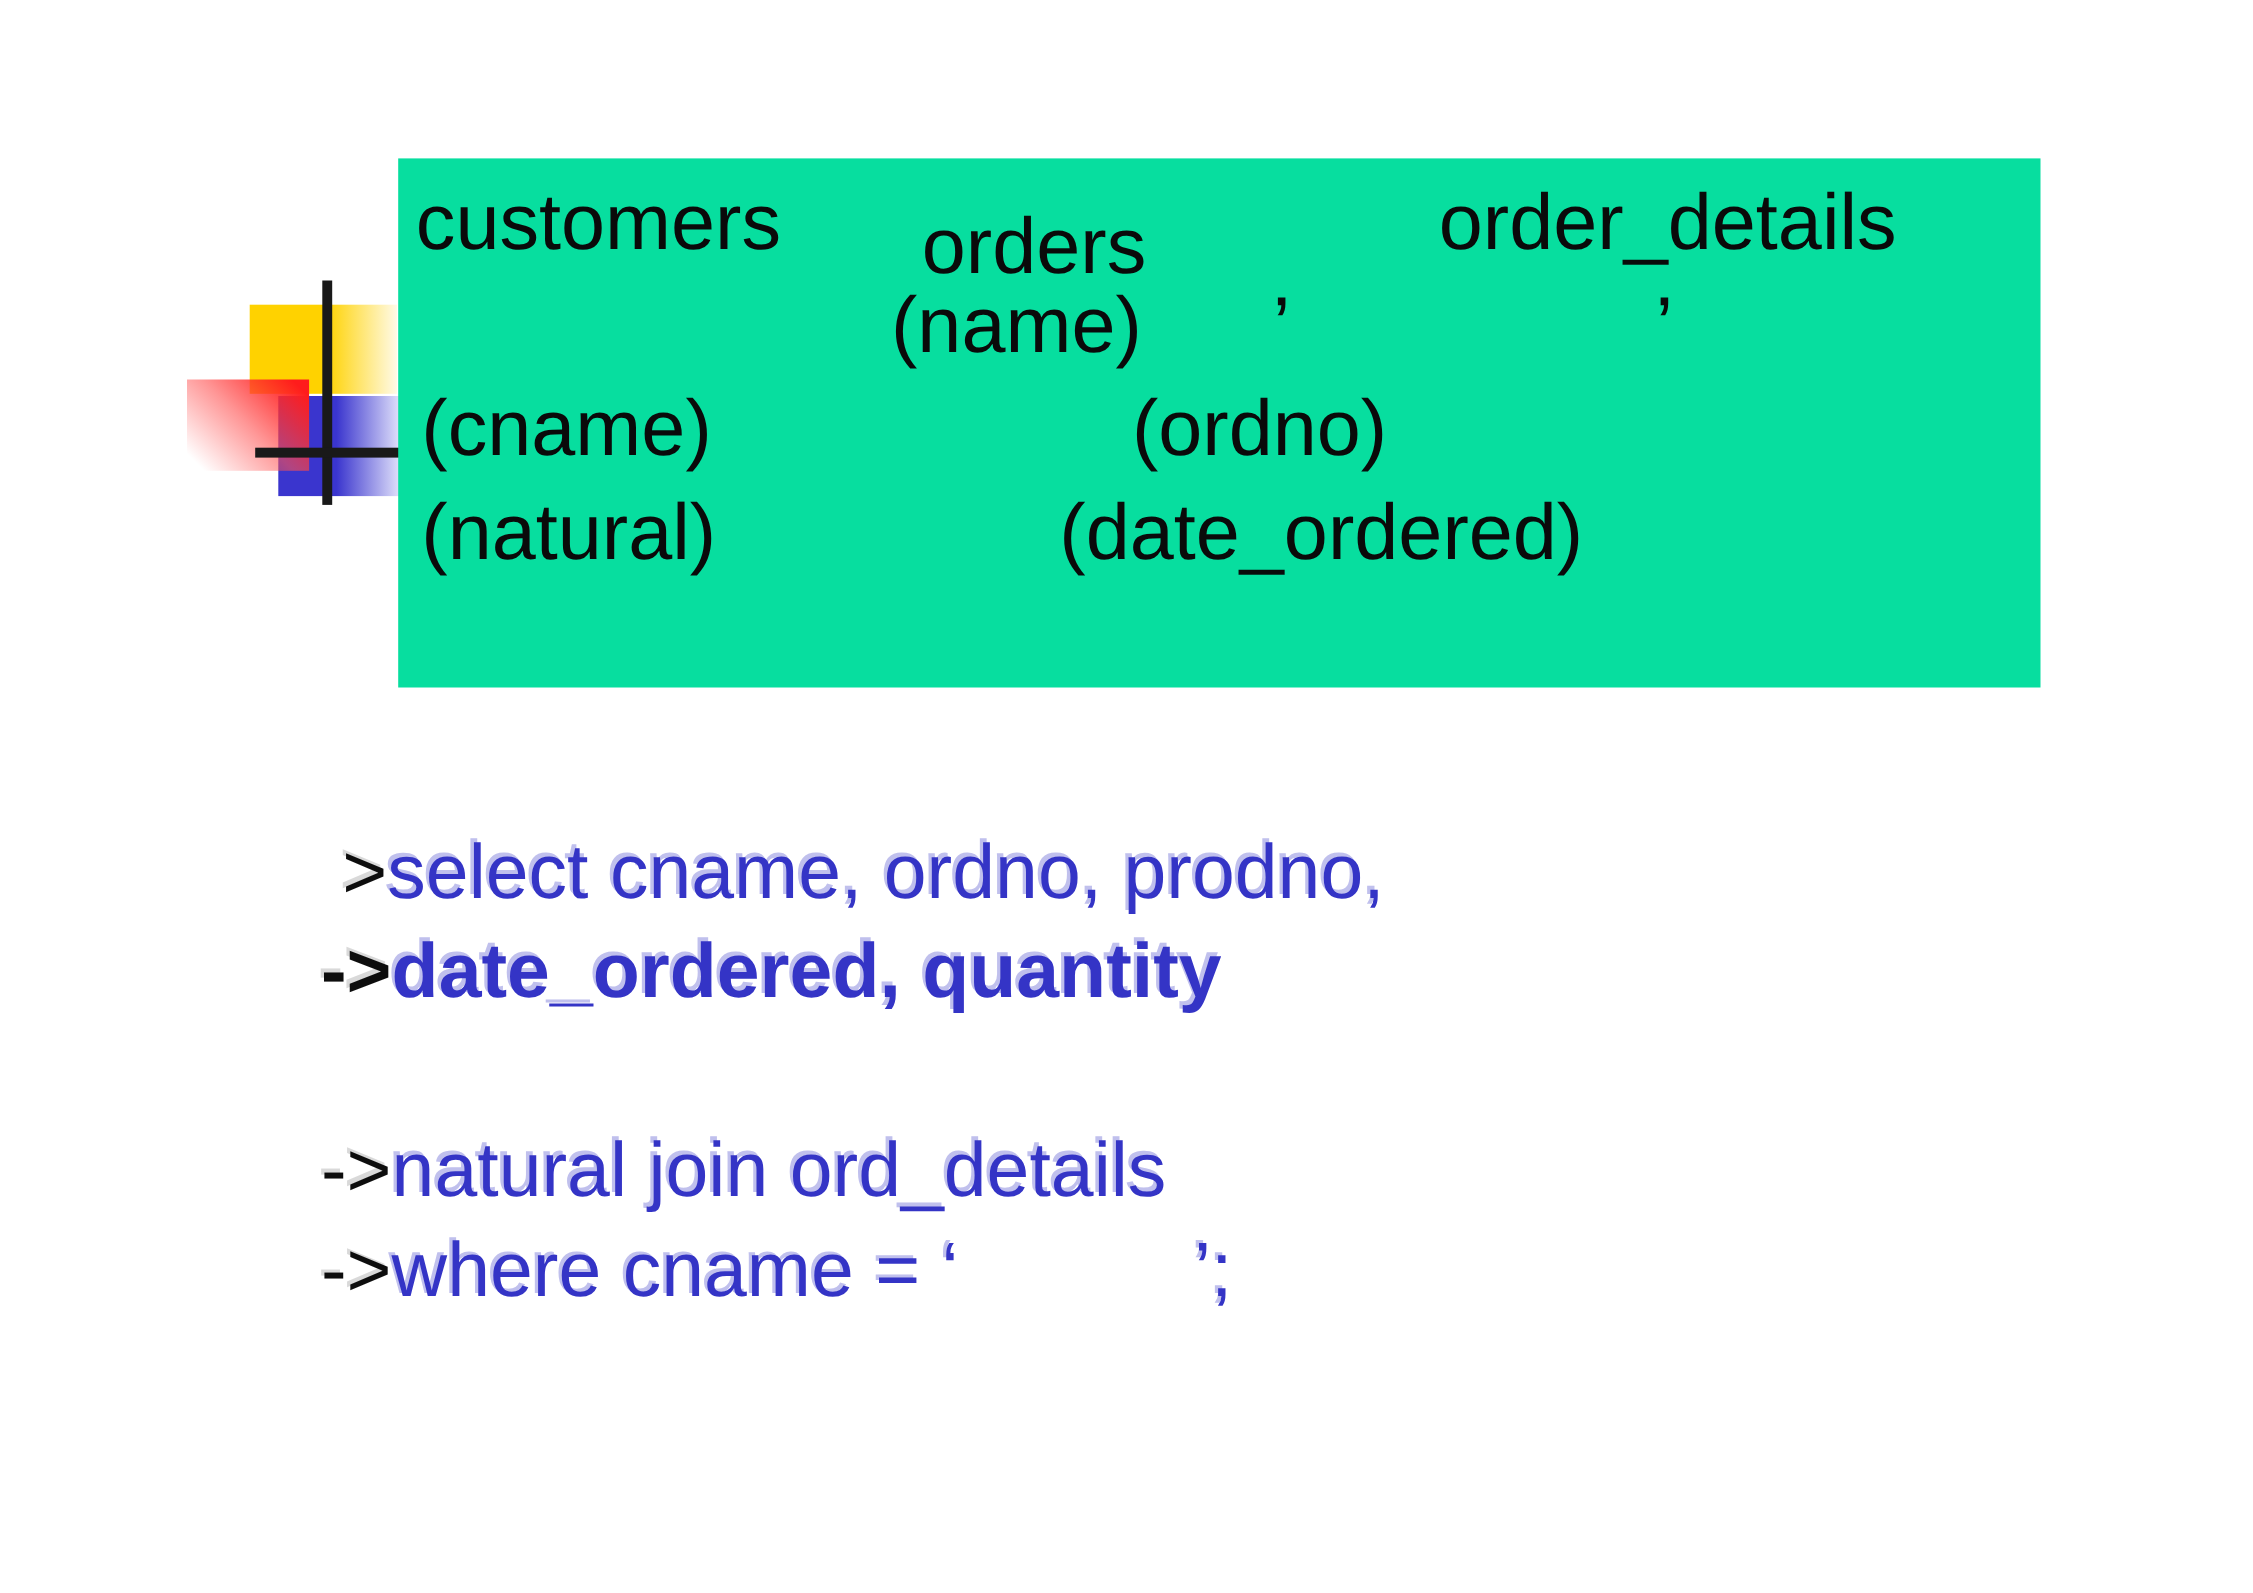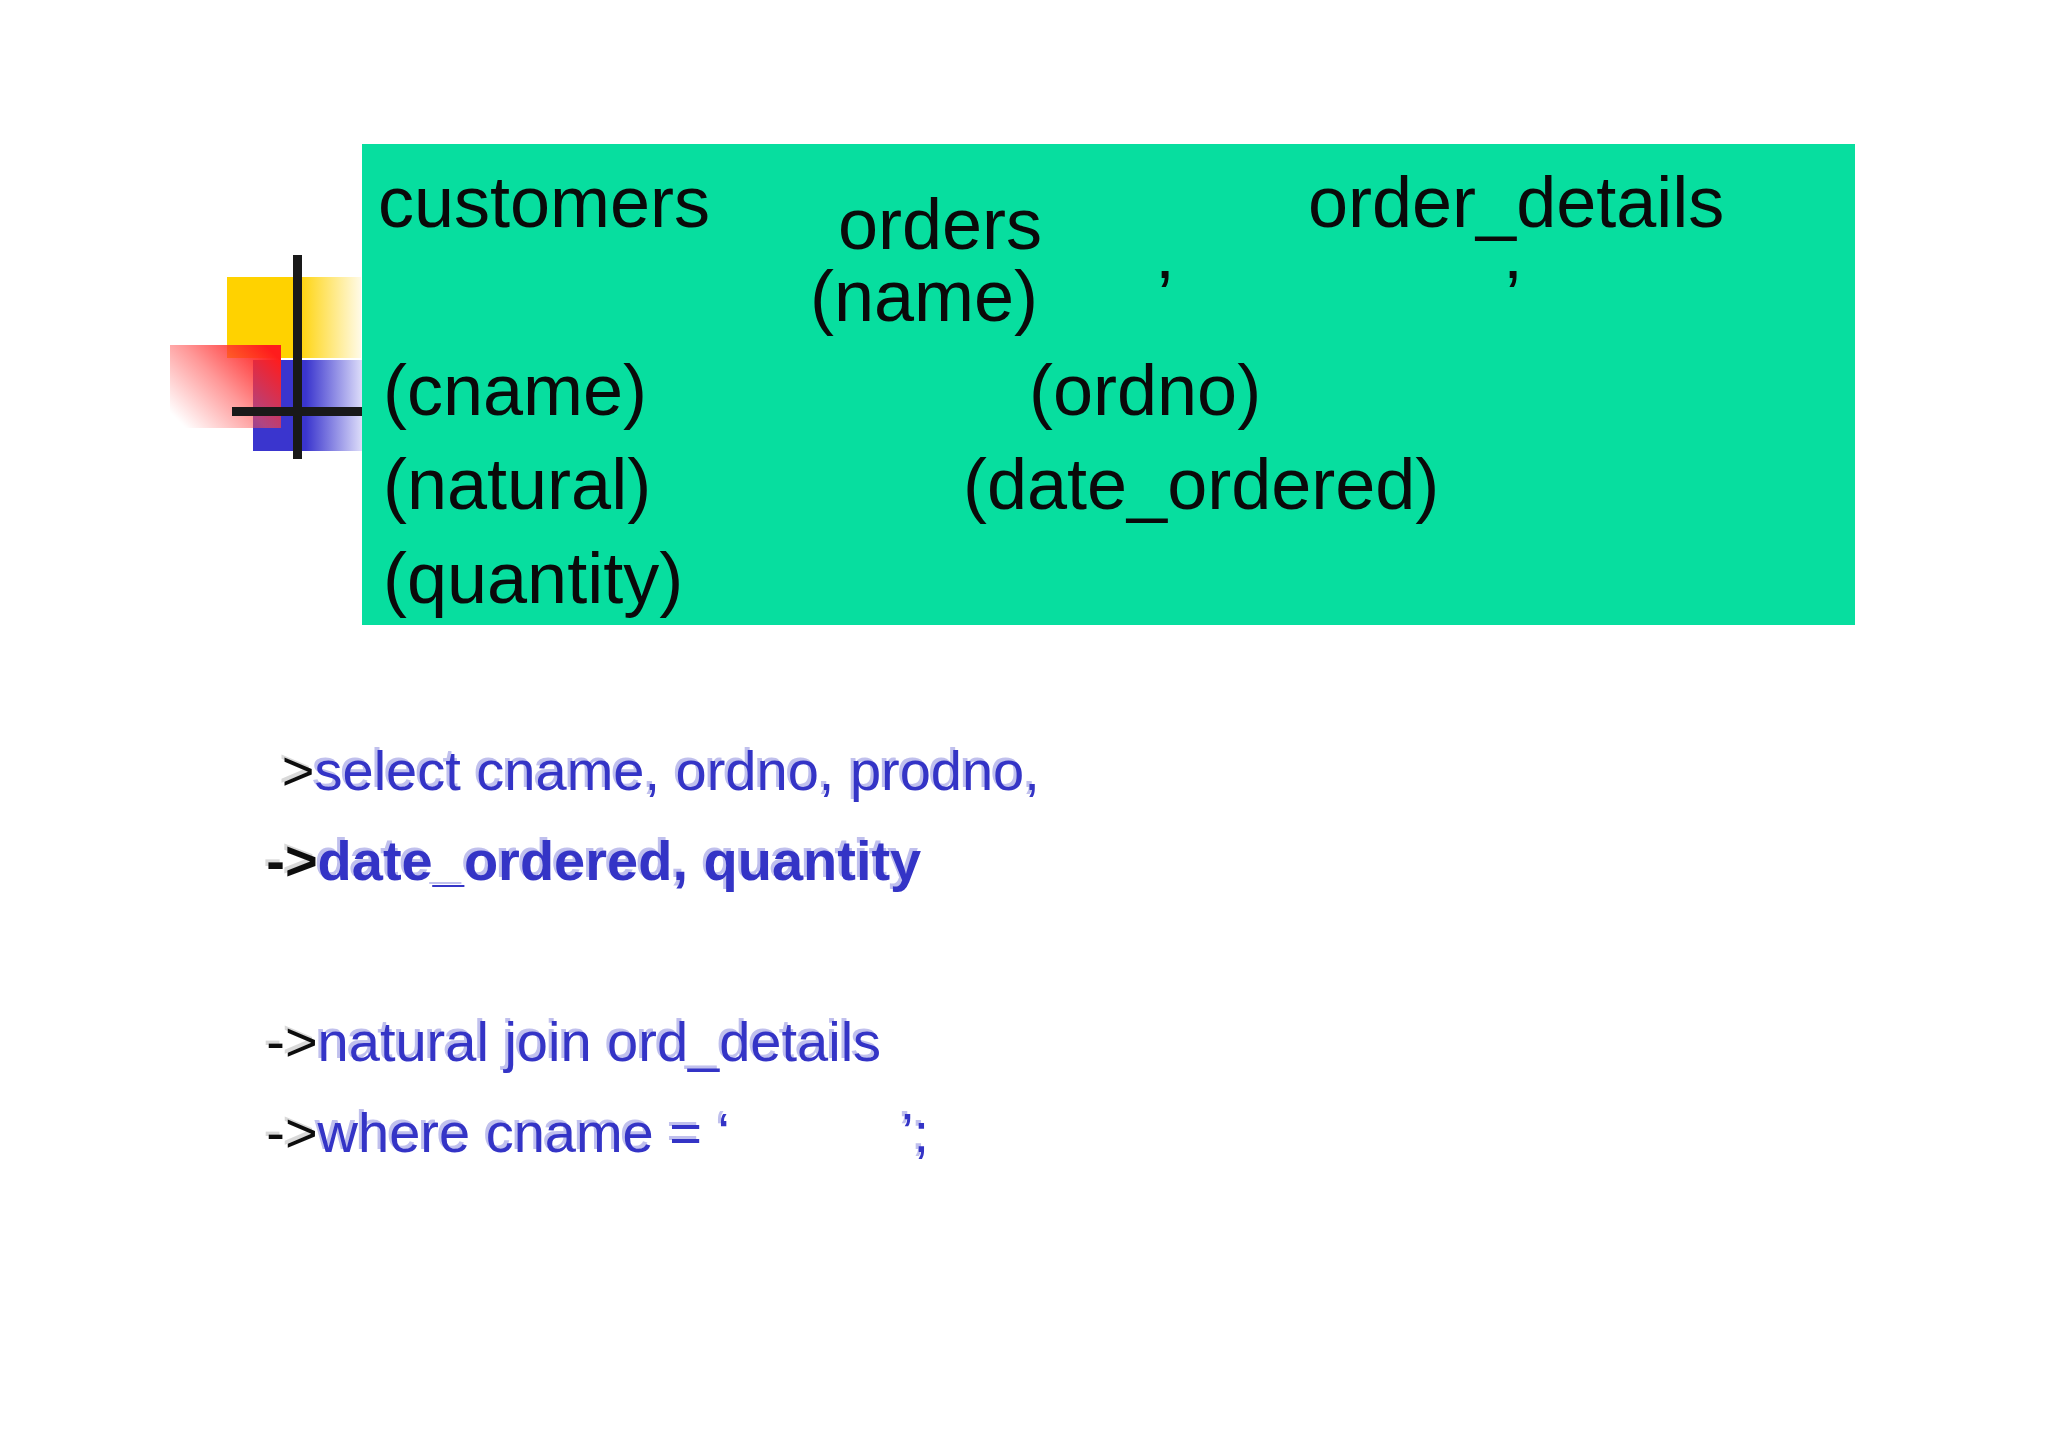--- a/index.html
+++ b/index.html
@@ -40,22 +40,22 @@
   
   .tables-panel {
     position: absolute; left: 362px; top: 144px; width: 1493px; height: 481px;
     background: #07de9f; z-index: 5;
     color: #0a0a0a; font-size: 72px; line-height: 1;
   }
   .tp-item { position: absolute; white-space: pre; }
 
   
   .sql-line {
-    position: absolute; left: 204px; z-index: 5;
-    font-size: 56px; line-height: 1; white-space: pre;
+    position: absolute; left: 214px; z-index: 5;
+    font-size: 70px; line-height: 1; white-space: pre;
   }
   .sql-prefix {
     color: #0d0d0d;
     text-shadow: -3px -3px 0 rgba(185,185,185,0.55);
   }
   .sql-text {
     color: #3434c6;
     text-shadow: -3px -3px 0 rgba(176,176,232,0.8);
   }
 </style>
@@ -78,21 +78,20 @@
     <span class="tp-item" style="left:946px; top:22px;">order_details</span>
     <span class="tp-item" style="left:795px; top:116px;">’</span>
     <span class="tp-item" style="left:1143px;top:116px;">’</span>
 
     <span class="tp-item" style="left:21px;  top:210px;">(cname)</span>
     <span class="tp-item" style="left:667px; top:210px;text-align:center;">(ordno)</span>
 
     <span class="tp-item" style="left:21px;  top:304px;">(natural)</span>
     <span class="tp-item" style="left:601px; top:304px;">(date_ordered)</span>
 
-    <span class="tp-item" style="left:21px;  top:398px;">(quantity)</span>
   </div>
 
   <div class="sql-line" style="top:687px;">
     <span class="sql-prefix"> &gt;</span><span class="sql-text">select cname, ordno, prodno,</span>
   </div>
   <div class="sql-line" style="top:777px;font-weight:bold;">
     <span class="sql-prefix">-&gt;</span><span class="sql-text">date_ordered, quantity</span>
   </div>
   <div class="sql-line" style="top:958px;">
     <span class="sql-prefix">-&gt;</span><span class="sql-text">natural join ord_details</span>

